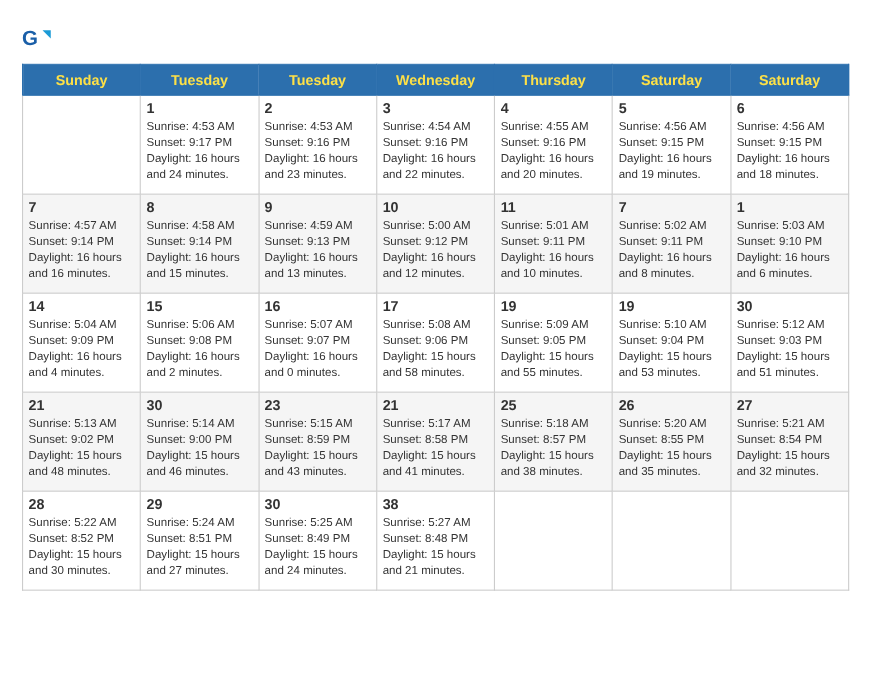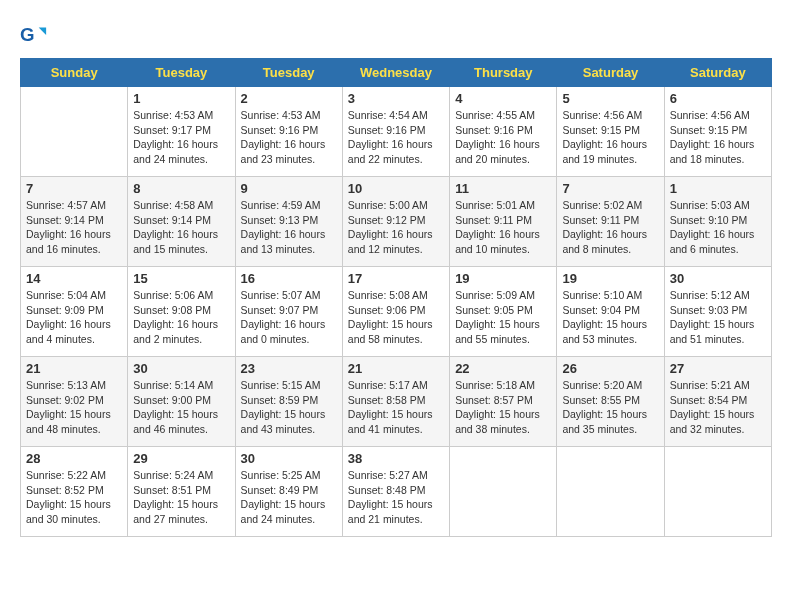--- a/index.html
+++ b/index.html
@@ -224,21 +224,21 @@
         </td>
         <td>
           <span class="day-number">23</span>
           <div class="day-info">Sunrise: 5:15 AM<br>Sunset: 8:59 PM<br>Daylight: 15 hours and 43 minutes.</div>
         </td>
         <td>
           <span class="day-number">21</span>
           <div class="day-info">Sunrise: 5:17 AM<br>Sunset: 8:58 PM<br>Daylight: 15 hours and 41 minutes.</div>
         </td>
         <td>
-          <span class="day-number">22</span>
+          <span class="day-number">25</span>
           <div class="day-info">Sunrise: 5:18 AM<br>Sunset: 8:57 PM<br>Daylight: 15 hours and 38 minutes.</div>
         </td>
         <td>
           <span class="day-number">26</span>
           <div class="day-info">Sunrise: 5:20 AM<br>Sunset: 8:55 PM<br>Daylight: 15 hours and 35 minutes.</div>
         </td>
         <td>
           <span class="day-number">27</span>
           <div class="day-info">Sunrise: 5:21 AM<br>Sunset: 8:54 PM<br>Daylight: 15 hours and 32 minutes.</div>
         </td>

